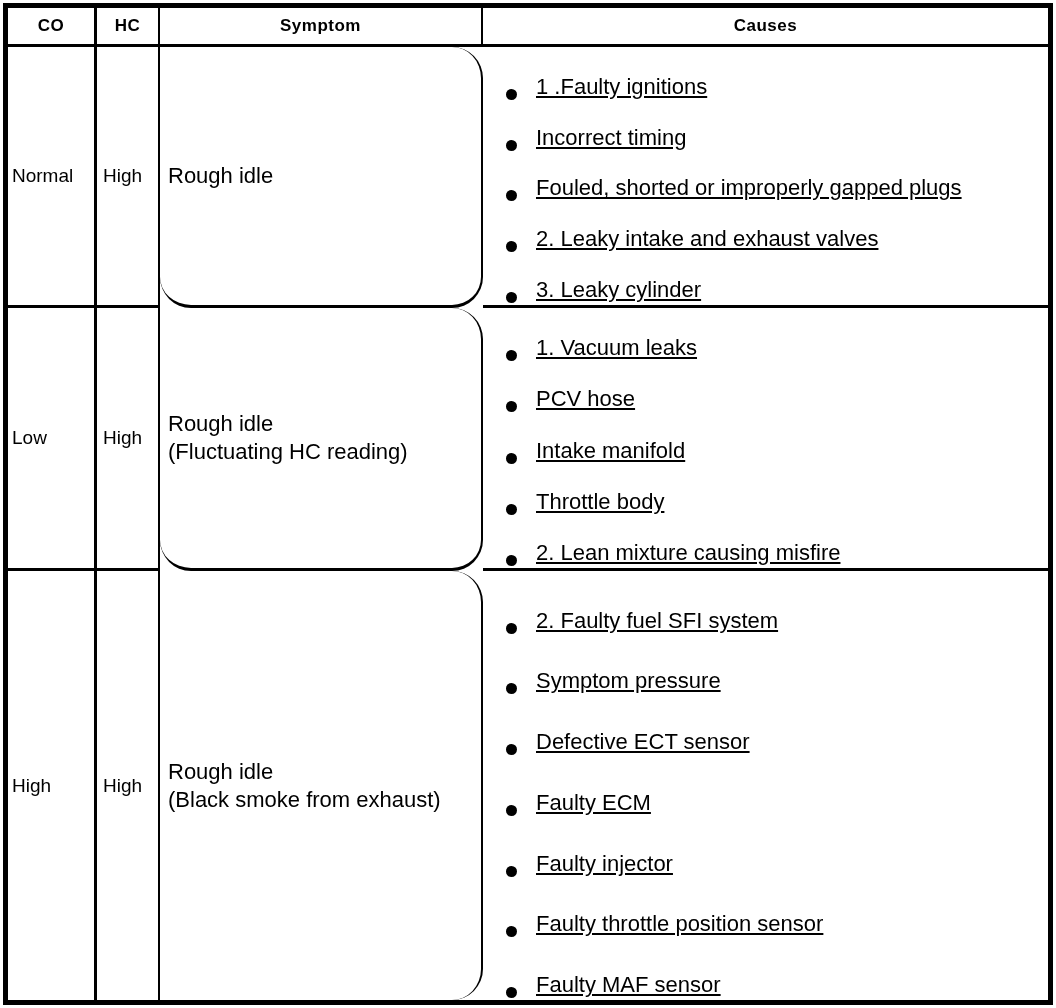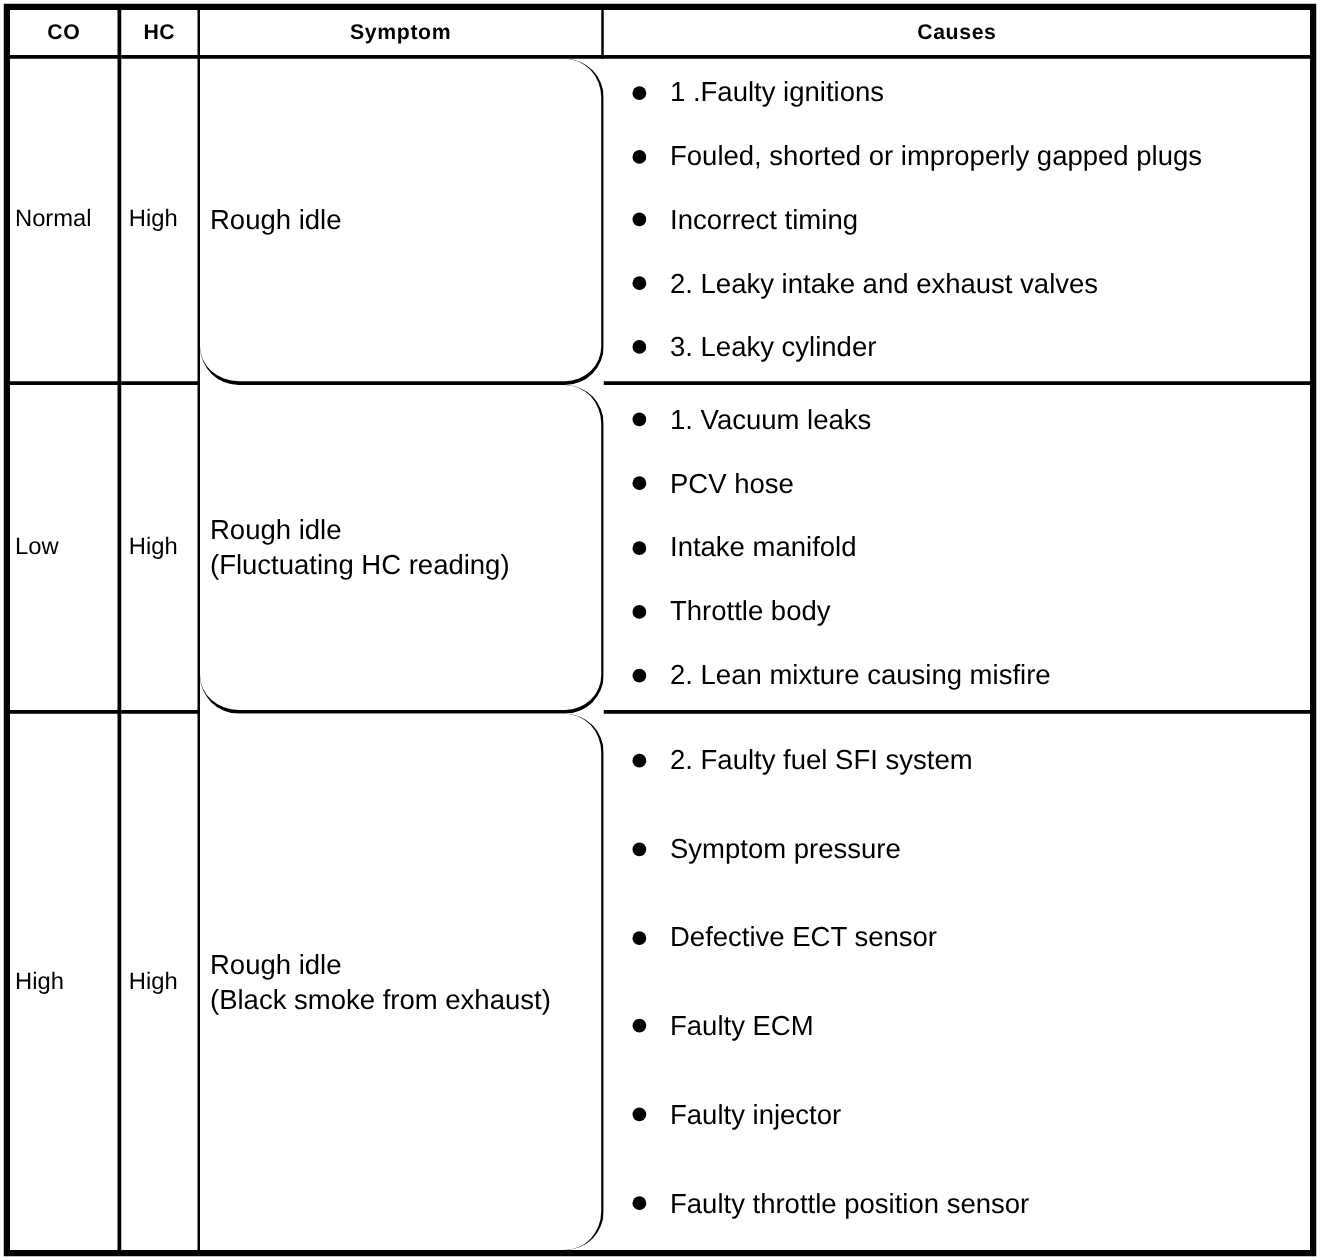--- a/index.html
+++ b/index.html
@@ -59,23 +59,24 @@
   .symptom-lines { display: flex; flex-direction: column; line-height: 28px; }
   .causes-cell {
     flex-direction: column;
     align-items: stretch;
     justify-content: space-around;
     padding: 2px 0;
   }
   .cause-item {
     flex: 1 1 0;
     display: flex;
-    align-items: center;
+    align-items: flex-end;
     padding-left: 23px;
     font-size: 22px;
+    text-decoration: underline;
   }
   .bullet {
     width: 11px;
     height: 11px;
     border-radius: 50%;
     background: #000000;
     margin-right: 19px;
     flex: 0 0 auto;
   }
   .cause-text { white-space: nowrap; }
@@ -98,25 +99,25 @@
         <span>Rough idle</span>
       </div>
     </div>
     <div class="cell col-causes causes-cell">
       <div class="cause-item">
           <span class="bullet"></span>
           <span class="cause-text">1 .Faulty ignitions</span>
         </div>
       <div class="cause-item">
           <span class="bullet"></span>
-          <span class="cause-text">Fouled, shorted or improperly gapped plugs</span>
+          <span class="cause-text">Incorrect timing</span>
         </div>
       <div class="cause-item">
           <span class="bullet"></span>
-          <span class="cause-text">Incorrect timing</span>
+          <span class="cause-text">Fouled, shorted or improperly gapped plugs</span>
         </div>
       <div class="cause-item">
           <span class="bullet"></span>
           <span class="cause-text">2. Leaky intake and exhaust valves</span>
         </div>
       <div class="cause-item">
           <span class="bullet"></span>
           <span class="cause-text">3. Leaky cylinder</span>
         </div>
     </div>
@@ -178,16 +179,20 @@
           <span class="cause-text">Faulty ECM</span>
         </div>
       <div class="cause-item">
           <span class="bullet"></span>
           <span class="cause-text">Faulty injector</span>
         </div>
       <div class="cause-item">
           <span class="bullet"></span>
           <span class="cause-text">Faulty throttle position sensor</span>
         </div>
+      <div class="cause-item">
+          <span class="bullet"></span>
+          <span class="cause-text">Faulty MAF sensor</span>
+        </div>
     </div>
 
   </div>
 </div>
 
 </body></html>

